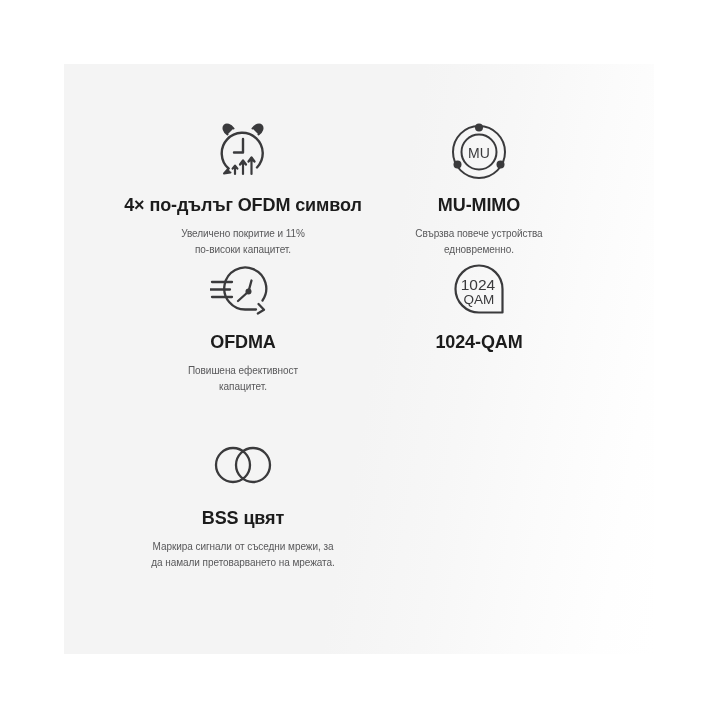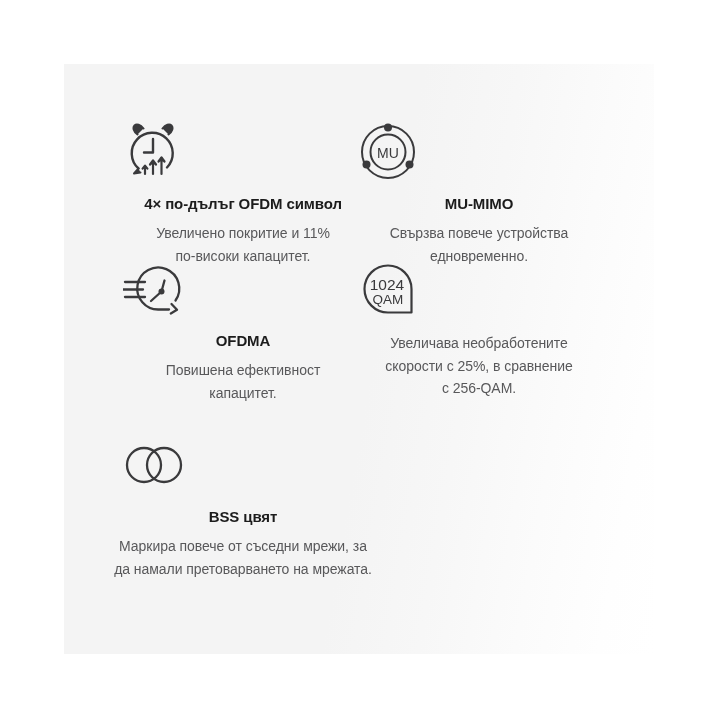--- a/index.html
+++ b/index.html
@@ -49,34 +49,35 @@
   .col-2 { left: 295px; }  
 
   .row-1 { top: 55px; }
   .row-2 { top: 192px; }
   .row-3 { top: 368px; }
 
   .icon-wrap {
     height: 66px;
     display: flex;
     align-items: center;
+    justify-content: center;
     margin-bottom: 10px;
   }
 
   .feature-title {
-    font-size: 15px;
+    font-size: 18px;
     font-weight: bold;
     color: #1c1c1c;
     letter-spacing: -0.1px;
     margin: 0 0 9px 0;
     line-height: 1.2;
   }
 
   .feature-desc {
-    font-size: 14px;
+    font-size: 10px;
     color: #58585a;
     line-height: 1.62;
     margin: 0;
     letter-spacing: -0.05px;
   }
 
   .feature-desc span {
     display: block;
   }
 
@@ -169,37 +170,33 @@
     </div>
 
     <div class="feature col-2 row-2">
       <div class="icon-wrap">
         <svg width="58" height="58" viewBox="0 0 58 58">
           <path d="M52.5 29 A23.5 23.5 0 1 0 29 52.5 L52.5 52.5 Z" fill="none" stroke="#3a3a3c" stroke-width="2.2" stroke-linejoin="round"></path>
           <text x="28" y="30" text-anchor="middle" font-family="Liberation Sans, sans-serif" font-size="15.5" fill="#3a3a3c">1024</text>
           <text x="29" y="44" text-anchor="middle" font-family="Liberation Sans, sans-serif" font-size="13.5" fill="#3a3a3c">QAM</text>
         </svg>
       </div>
-      <p class="feature-desc">
-        <span>Увеличава необработените</span>
-        <span>скорости с 25%, в сравнение</span>
-        <span>с 256-QAM.</span>
-      </p>
+      <p class="feature-title">1024-QAM</p>
     </div>
 
     <div class="feature col-1 row-3">
       <div class="icon-wrap">
         <svg width="62" height="40" viewBox="0 0 62 40">
           <g fill="none" stroke="#3a3a3c" stroke-width="2.3">
             <circle cx="21" cy="20" r="17"></circle>
             <circle cx="41" cy="20" r="17"></circle>
           </g>
         </svg>
       </div>
       <p class="feature-title">BSS цвят</p>
       <p class="feature-desc" style="width:300px;margin-left:-30px;">
-        <span>Маркира повече от съседни мрежи, за</span>
+        <span>Маркира сигнали от съседни мрежи, за</span>
         <span>да намали претоварването на мрежата.</span>
       </p>
     </div>
 
   </div>
 </div>
 
 </body></html>

